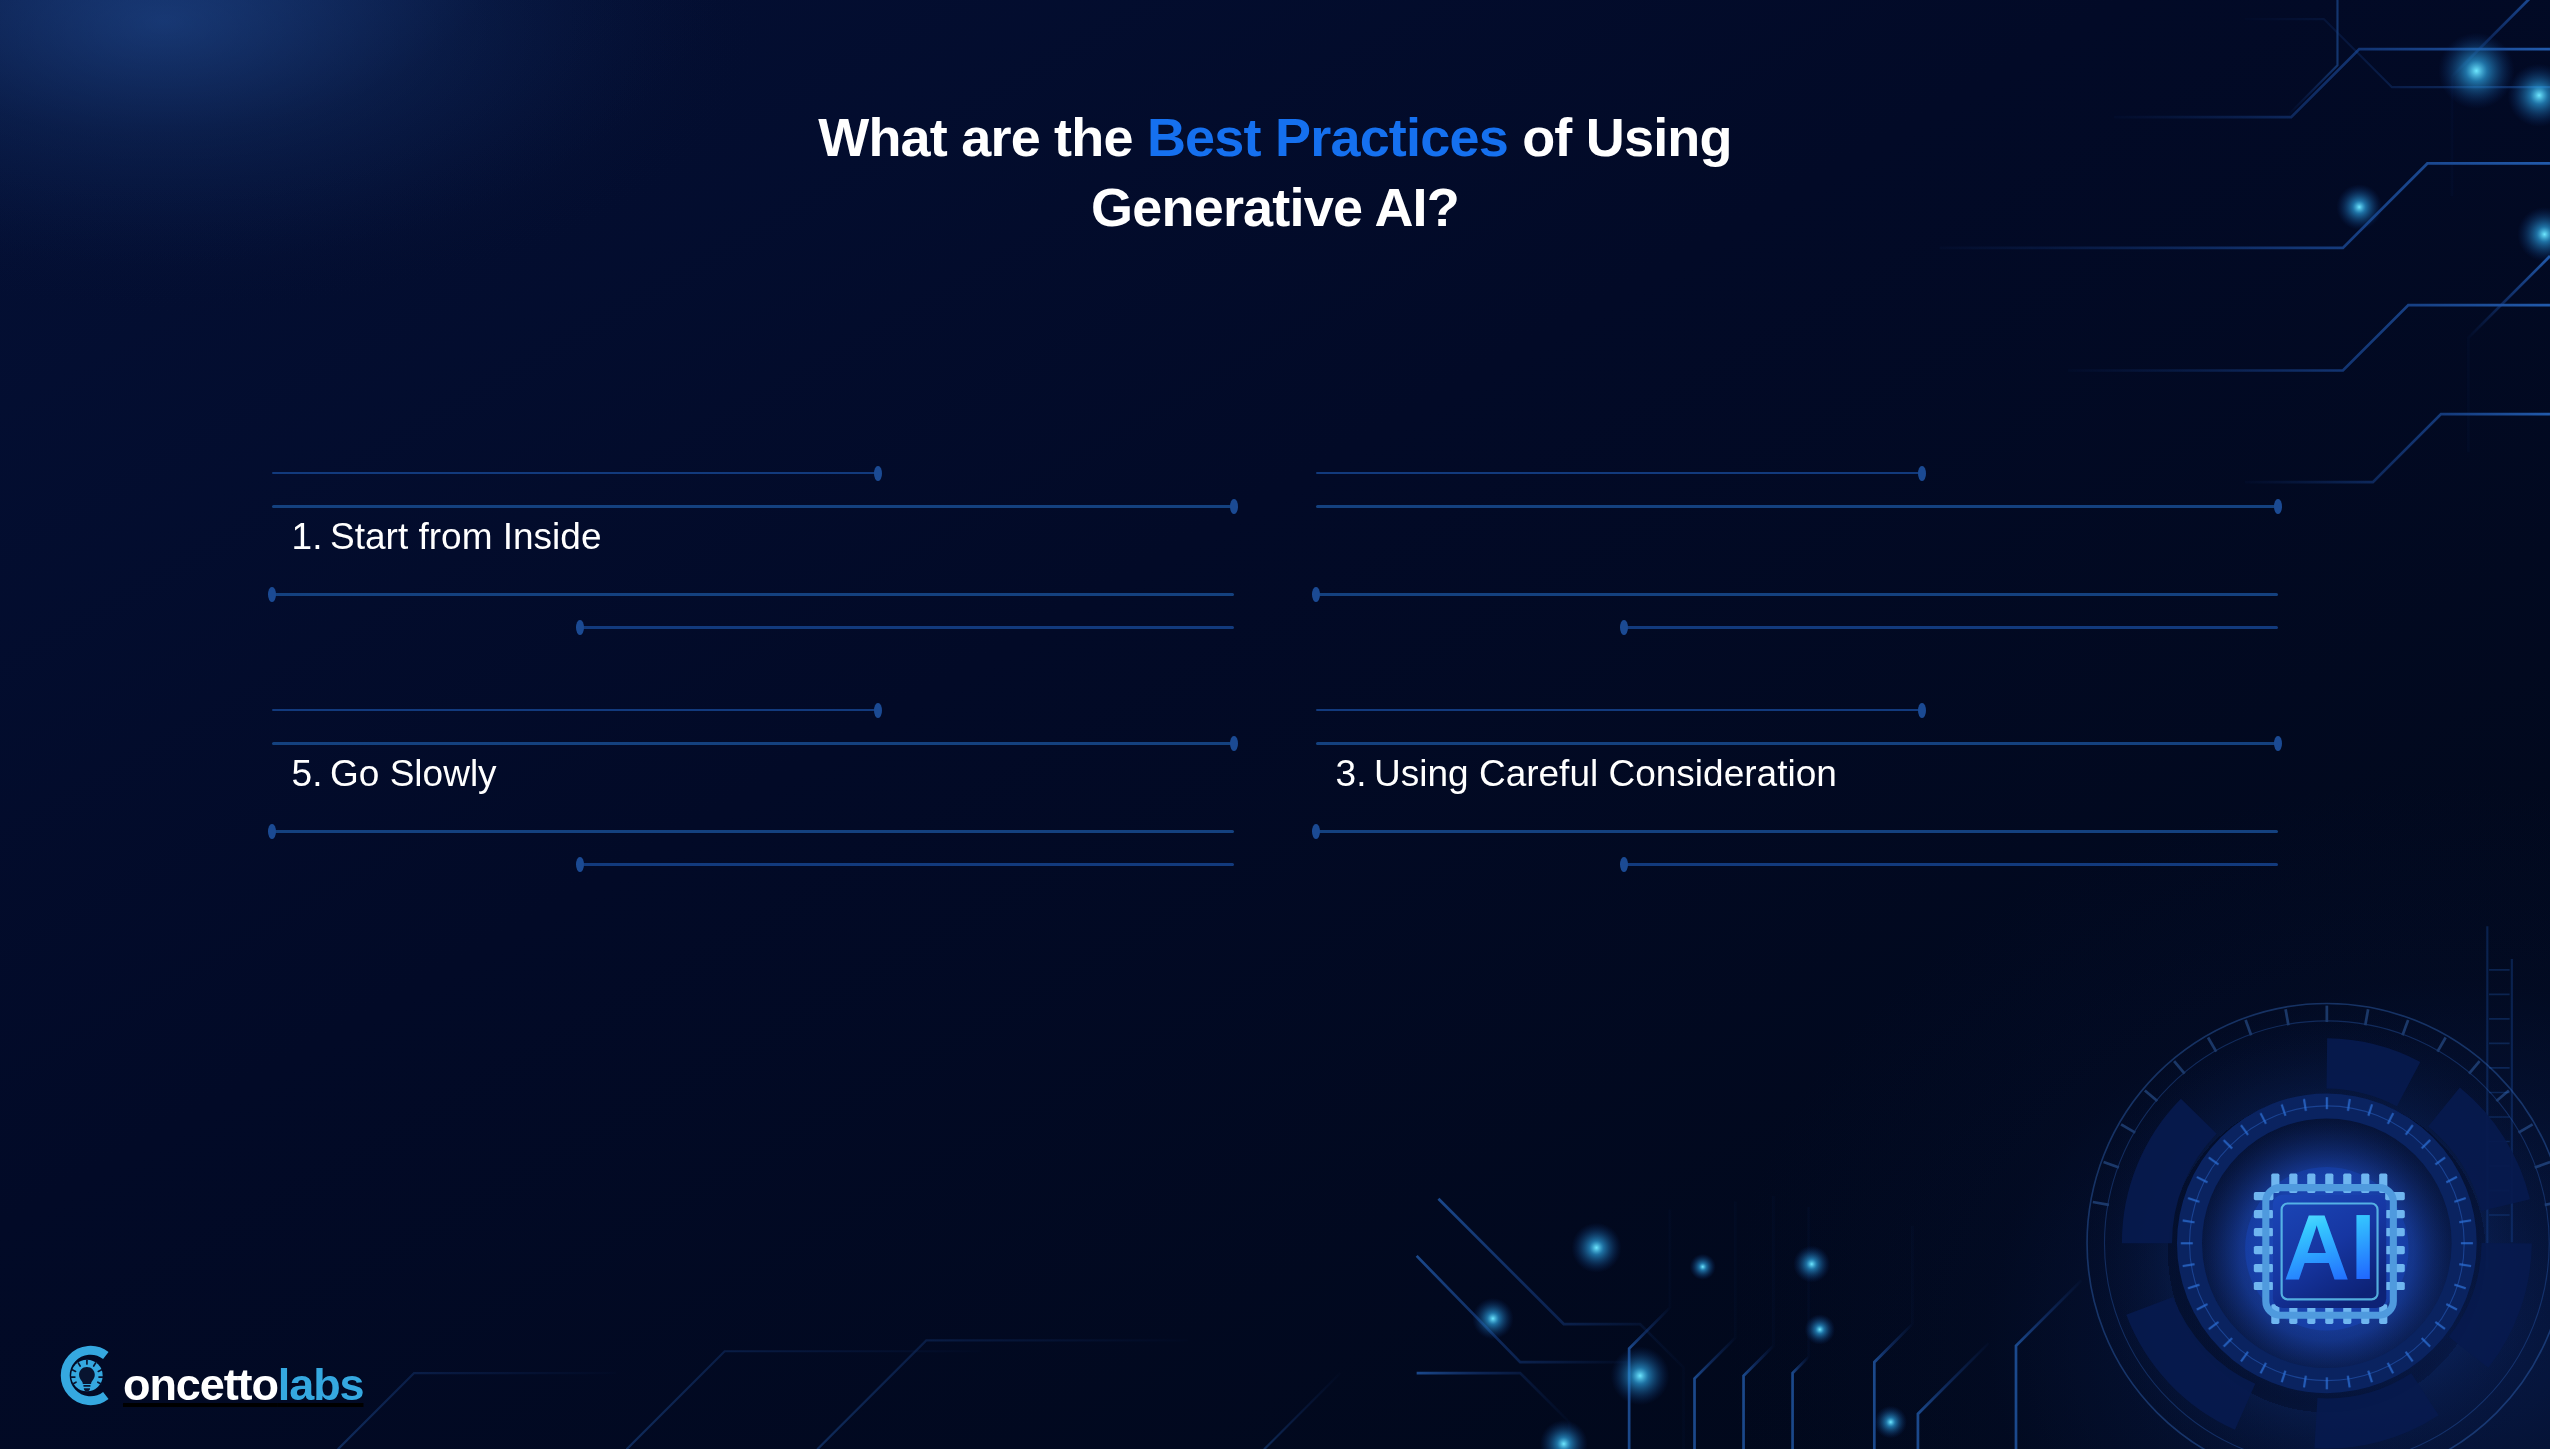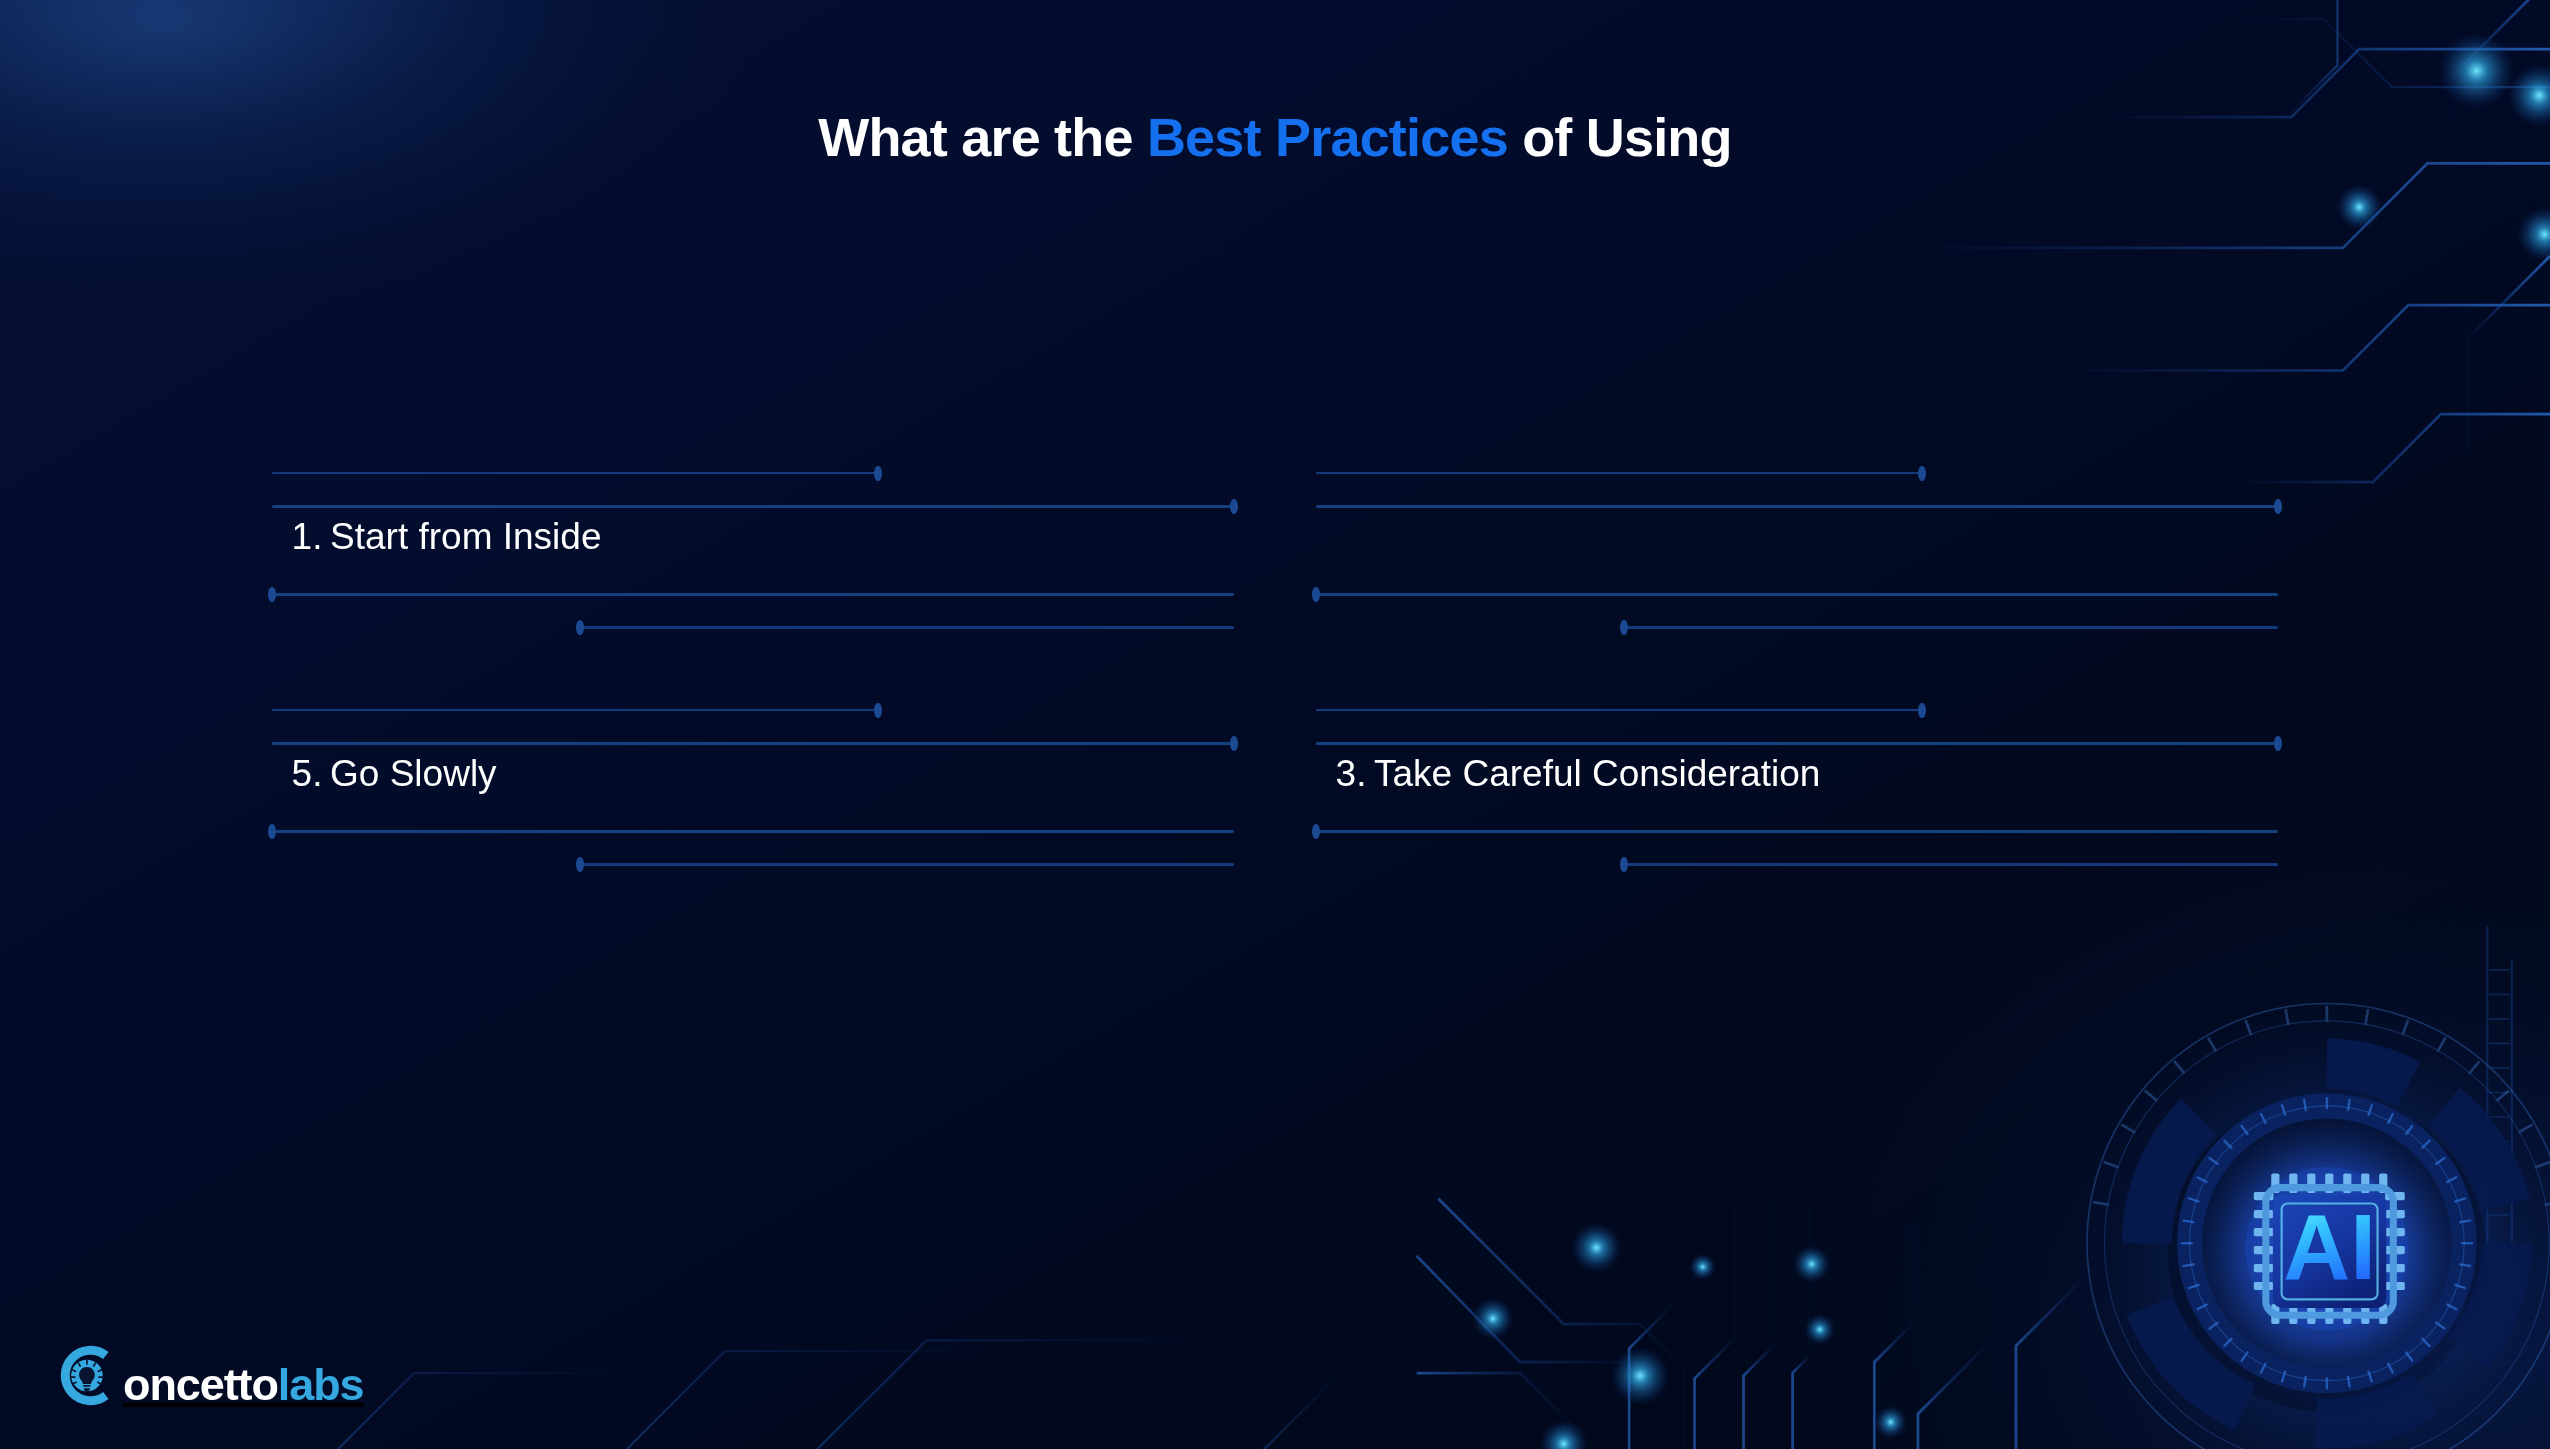--- a/index.html
+++ b/index.html
@@ -209,20 +209,21 @@
       <circle cx="3340" cy="2440" r="28" fill="url(#nodeGlow)"></circle>
       <circle cx="3325" cy="2320" r="34" fill="url(#nodeGlow)"></circle>
       <circle cx="3125" cy="2325" r="24" fill="url(#nodeGlow)"></circle>
       <circle cx="2870" cy="2650" r="44" fill="url(#nodeGlow)"></circle>
       <circle cx="3470" cy="2610" r="30" fill="url(#nodeGlow)"></circle>
     </g>
   </svg>
 
   <div id="title-block">
     <div class="title-line"><span>What are the </span><span class="title-accent">Best Practices</span><span> of Using</span></div>
+    <div class="title-line">Generative AI?</div>
   </div>
 
   <div id="list-grid">
 
     <div class="list-cell">
       <div class="item-inner">
         <span class="ln ln-a"></span>
         <span class="node right-a"></span>
         <span class="ln ln-b bright"></span>
         <span class="node right-b"></span>
@@ -261,21 +262,21 @@
         <span class="node left-d"></span>
       </div>
     </div>
 
     <div class="list-cell">
       <div class="item-inner">
         <span class="ln ln-a"></span>
         <span class="node right-a"></span>
         <span class="ln ln-b bright"></span>
         <span class="node right-b"></span>
-        <span class="item-label"><span class="item-num">3.</span><span>Take Careful Consideration</span></span>
+        <span class="item-label"><span class="item-num">3.</span><span>Using Careful Consideration</span></span>
         <span class="ln ln-c bright"></span>
         <span class="node left-c"></span>
         <span class="ln ln-d"></span>
         <span class="node left-d"></span>
       </div>
     </div>
 
     <div class="list-cell empty"></div>
   </div>
 

